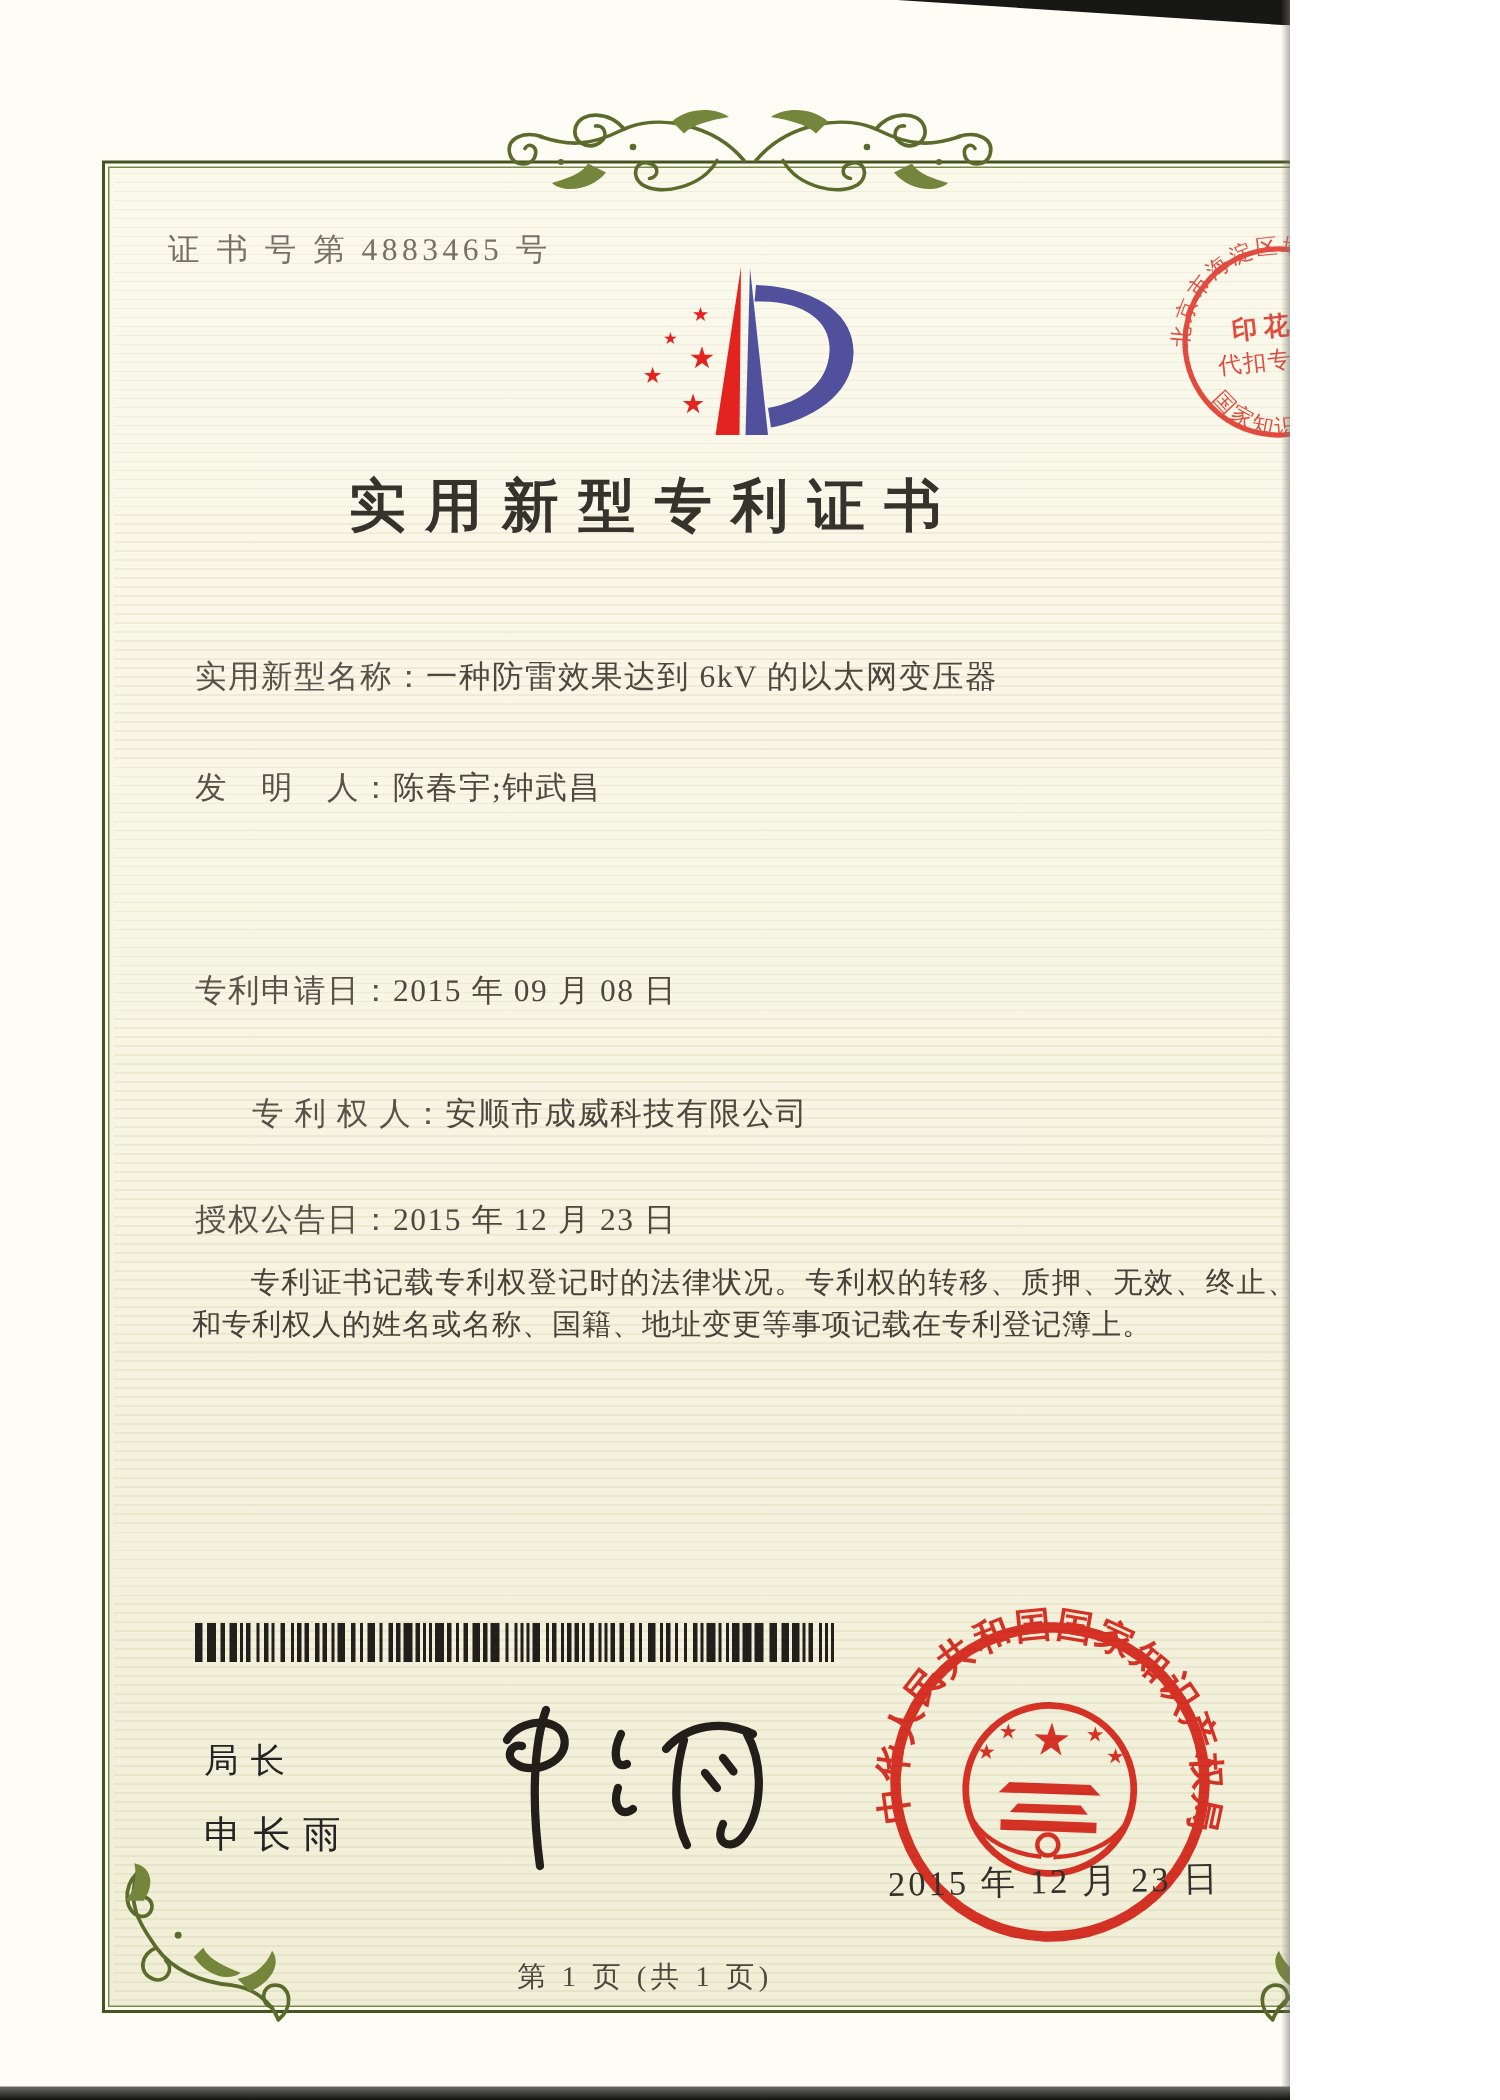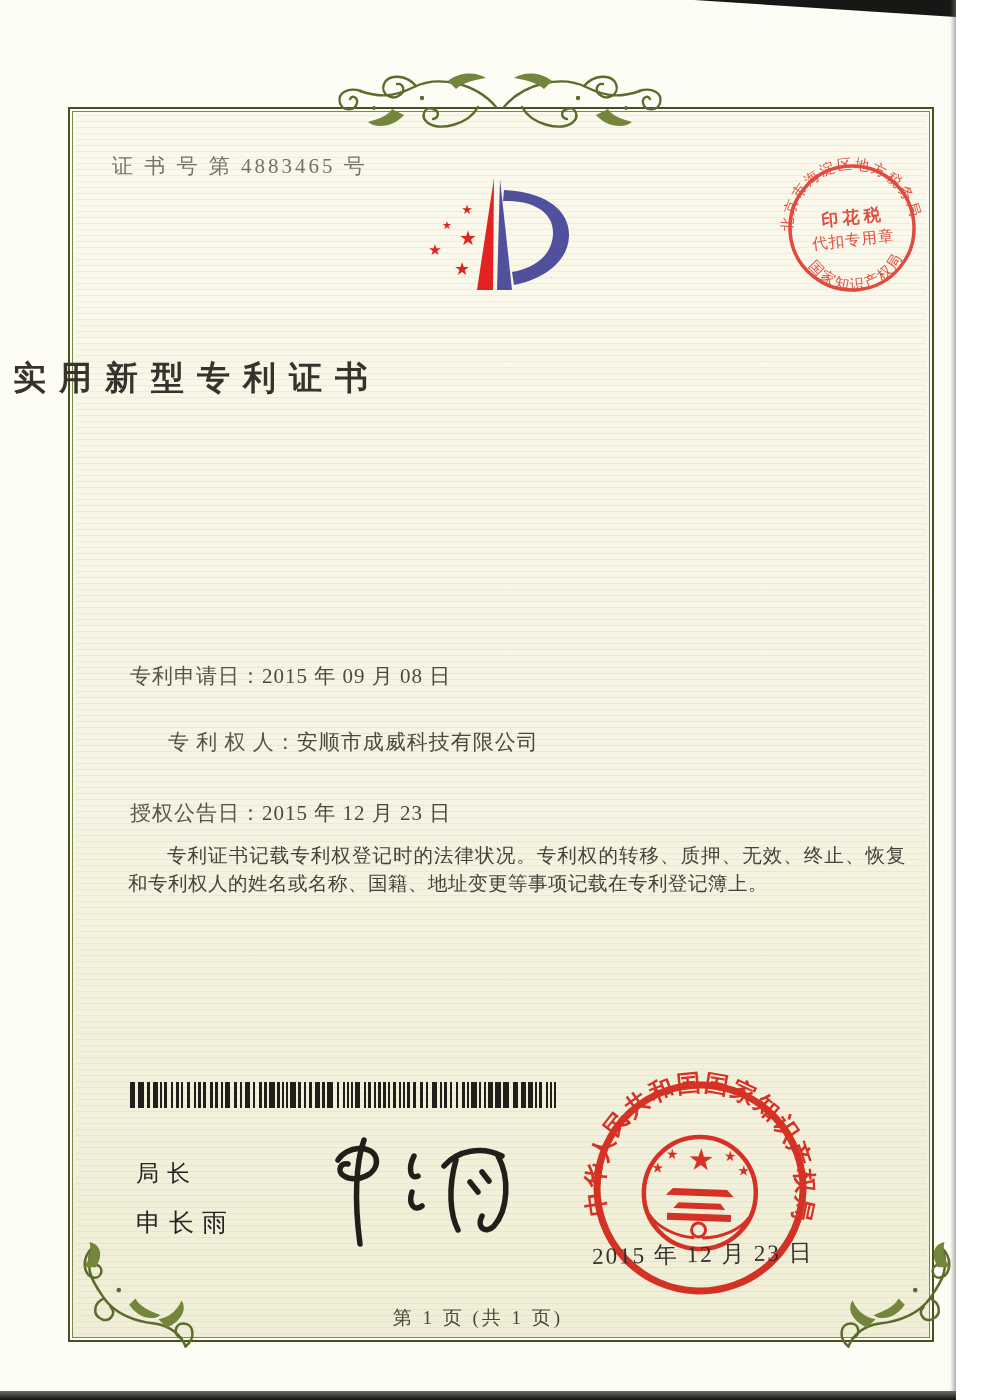--- a/index.html
+++ b/index.html
@@ -1,17 +1,17 @@
 <!DOCTYPE html>
 <html><head>
 <meta charset="utf-8">
 <style>
   html,body{margin:0;padding:0;background:#ffffff;}
   .page{
-    position:relative;width:956px;height:1400px;overflow:hidden;
+    position:relative;width:860px;height:1400px;overflow:hidden;
     background:#fdfcf5;
     font-family:"Liberation Serif","DejaVu Serif",serif;
   }
   
   .edge-bottom{position:absolute;left:0;right:0;bottom:0;height:9px;
     background:linear-gradient(#6b6b66,#121210);}
   .edge-right{position:absolute;top:0;bottom:0;right:0;width:6px;
     background:linear-gradient(to right,rgba(120,118,110,0),rgba(120,118,110,.55));}
   .edge-topright{position:absolute;top:0;right:0;width:262px;height:17px;
     background:#171715;clip-path:polygon(0 0,100% 0,100% 100%);}
@@ -19,22 +19,22 @@
   .frame{position:absolute;left:68px;top:107px;width:862px;height:1231px;
     border:2px solid #46531e;}
   .frame-inner{position:absolute;inset:2px;border:1px solid #7b8847;
     background:linear-gradient(180deg,#fbf9ec 0%,#f6f4e2 55%,#f0eed6 100%);}
   .paper-lines{position:absolute;inset:3px;
     background:repeating-linear-gradient(0deg,rgba(168,162,98,.13) 0 1px,rgba(0,0,0,0) 1px 6px);}
   .ornament{position:absolute;pointer-events:none;}
   
   .cert-no{position:absolute;left:112px;top:152px;font-size:21px;color:#767167;
     letter-spacing:3px;}
-  .title{position:absolute;left:0;right:0;top:312px;text-align:left;
-    font-size:33px;font-weight:600;letter-spacing:13px;text-indent:13px;color:#36322c;margin-top:44px;}
+  .title{position:absolute;left:0;right:0;top:312px;text-align:center;
+    font-size:38px;font-weight:600;letter-spacing:13px;text-indent:13px;color:#36322c;}
   .field-row{position:absolute;left:130px;font-size:21px;color:#57534a;
     letter-spacing:1px;white-space:nowrap;}
   .field-row .val{color:#4c483f;}
   .bodytext{position:absolute;left:128px;top:842px;width:778px;}
   .bodytext p{margin:0;font-size:19.5px;line-height:27.5px;letter-spacing:.5px;
     color:#46423a;text-align:justify;text-indent:2em;}
   .barcode{position:absolute;left:130px;top:1082px;width:438px;height:26px;
     white-space:nowrap;overflow:hidden;}
   .barcode i{display:inline-block;height:100%;background:#201f1c;vertical-align:top;}
   .sig-block{position:absolute;left:136px;top:1158px;
@@ -125,21 +125,27 @@
     </text>
     <text font-size="14.5" fill="#e4352b" letter-spacing="2">
       <textPath href="#taxBottom" startOffset="50%" text-anchor="middle">国家知识产权局</textPath>
     </text>
     <text x="95" y="90" font-size="17" font-weight="600" fill="#e4352b" text-anchor="middle">印 花 税</text>
     <text x="95" y="112" font-size="15.5" fill="#e4352b" text-anchor="middle" letter-spacing="1">代扣专用章</text>
   </svg>
 
   <div class="title">实用新型专利证书</div>
 
-  <div class="field-row" style="top:662px;">
+  <div class="field-row" style="top:437px;">
+    <span class="lbl">实用新型名称：</span><span class="val">一种防雷效果达到 6kV 的以太网变压器</span>
+  </div>
+  <div class="field-row" style="top:511px;">
+    <span class="lbl">发　明　人：</span><span class="val">陈春宇;钟武昌</span>
+  </div>
+  <div class="field-row" style="top:646px;">
     <span class="lbl">专利申请日：</span><span class="val">2015 年 09 月 08 日</span>
   </div>
   <div class="field-row" style="top:728px;margin-left:38px;">
     <span class="lbl">专 利 权 人：</span><span class="val">安顺市成威科技有限公司</span>
   </div>
   <div class="field-row" style="top:799px;">
     <span class="lbl">授权公告日：</span><span class="val">2015 年 12 月 23 日</span>
   </div>
 
   <div class="bodytext">

